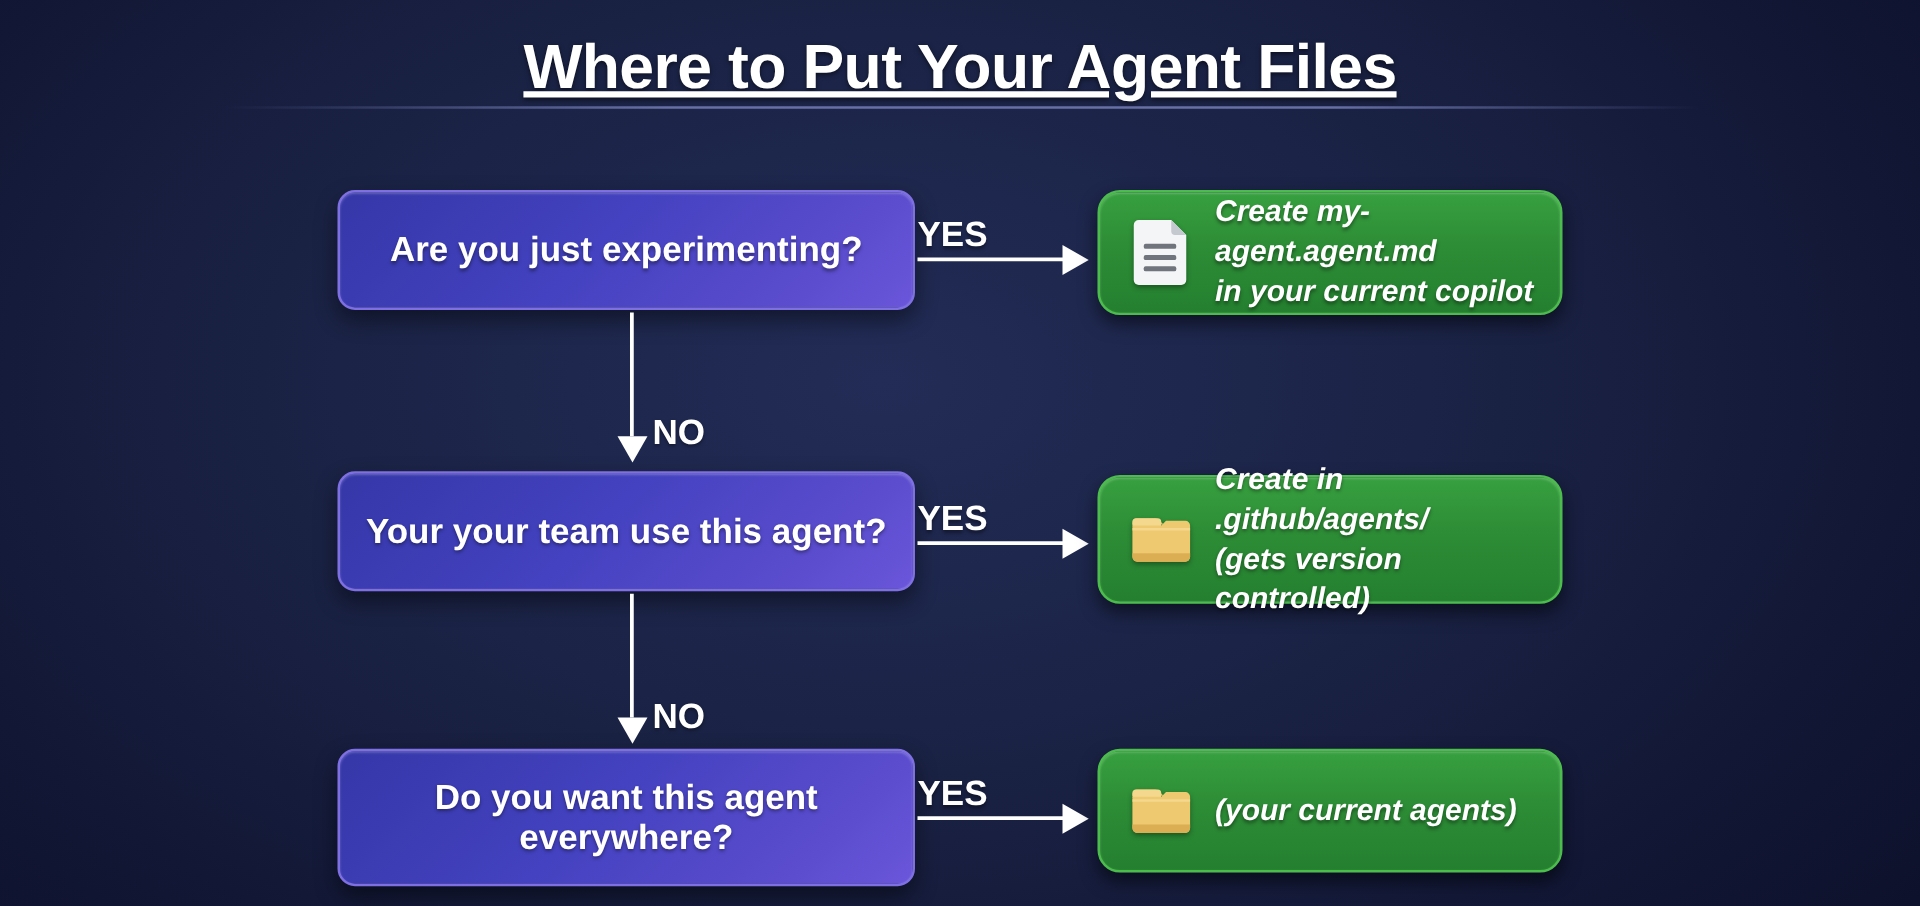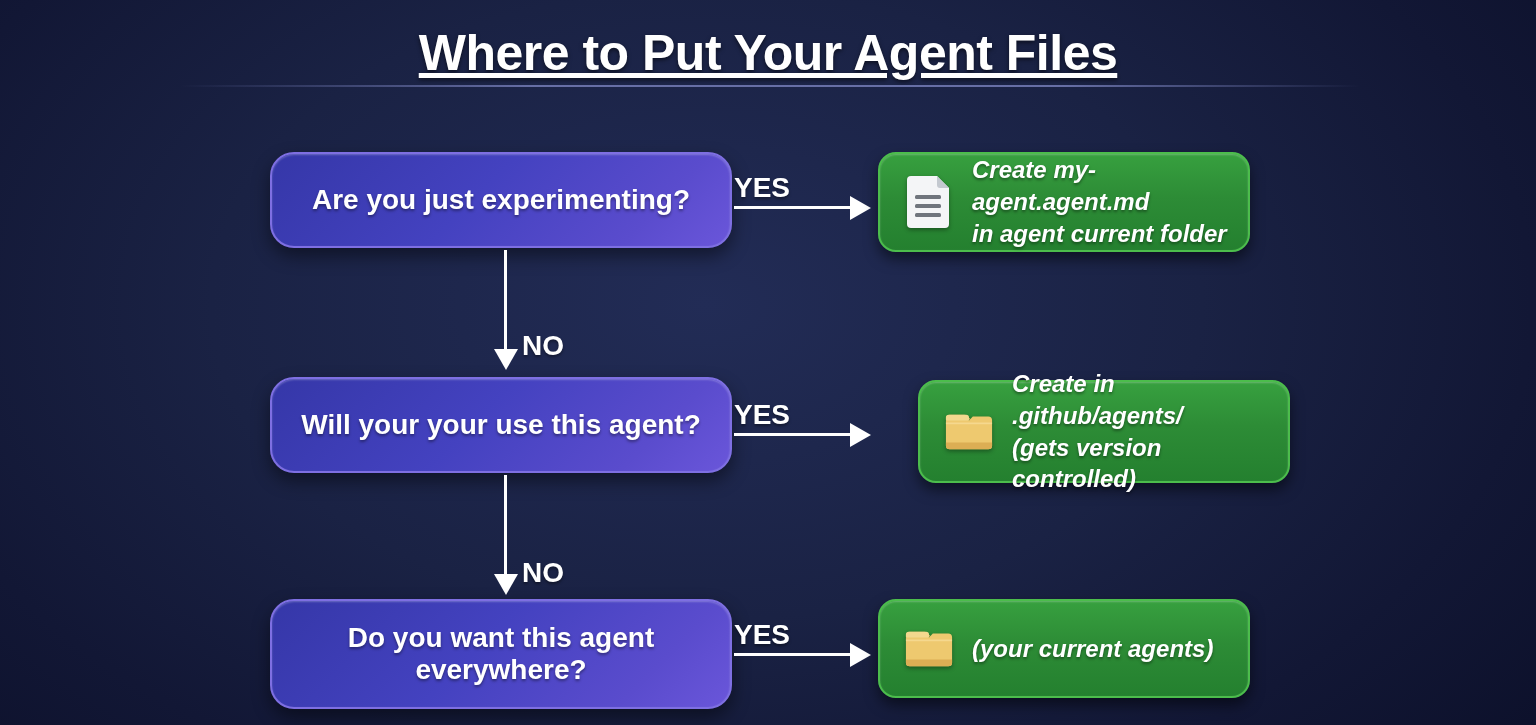--- a/index.html
+++ b/index.html
@@ -37,21 +37,21 @@
     width: 1180px;
     height: 2px;
     background: linear-gradient(90deg, rgba(110,118,170,0) 0%, rgba(116,124,182,0.85) 30%, rgba(116,124,182,0.85) 75%, rgba(110,118,170,0) 100%);
   }
   
   .q-node {
     position: absolute;
     left: 270px;
     width: 462px;
     height: 96px;
-    border-radius: 24px;
+    border-radius: 14px;
     background: linear-gradient(135deg, #3537a8 0%, #4442c0 45%, #5a4ccd 80%, #6a56da 100%);
     border: 2px solid #7e6fe2;
     box-shadow: 0 8px 18px rgba(0,0,0,0.45), inset 0 1px 2px rgba(255,255,255,0.25);
     display: flex;
     align-items: center;
     justify-content: center;
   }
   .q-text {
     color: #ffffff;
     font-size: 28px;
@@ -71,21 +71,21 @@
     border-radius: 18px;
     background: linear-gradient(180deg, #37a03f 0%, #2d8c36 45%, #24802f 100%);
     border: 2px solid #4cbd4c;
     box-shadow: 0 7px 14px rgba(0,0,0,0.5), inset 0 1px 2px rgba(255,255,255,0.25);
     display: flex;
     align-items: center;
     padding-left: 24px;
     font-style: italic;
   }
   #g1 { top: 152px; }
-  #g2 { top: 380px; height: 103px; margin-left: 40px; }
+  #g2 { top: 380px; height: 103px; }
   #g3 { top: 599px; height: 99px; }
   .g-icon {
     flex: 0 0 auto;
     width: 50px;
     display: flex;
     align-items: center;
     justify-content: center;
     margin-right: 18px;
     filter: drop-shadow(0 2px 2px rgba(0,0,0,0.35));
   }
@@ -193,32 +193,32 @@
       <svg width="46" height="54" viewBox="0 0 46 54">
         <path d="M5 1 h26 l12 12 v36 a4 4 0 0 1 -4 4 H5 a4 4 0 0 1 -4 -4 V5 a4 4 0 0 1 4 -4 z" fill="#f4f5f7"></path>
         <path d="M31 1 l12 12 h-9 a3 3 0 0 1 -3 -3 z" fill="#c4c9d0"></path>
         <rect x="9" y="20" width="26" height="4" rx="1.5" fill="#70757d"></rect>
         <rect x="9" y="29" width="26" height="4" rx="1.5" fill="#70757d"></rect>
         <rect x="9" y="38" width="26" height="4" rx="1.5" fill="#70757d"></rect>
       </svg>
     </div>
     <div class="g-text">
       <div>Create my-agent.agent.md</div>
-      <div>in agent current folder</div>
+      <div>in your current copilot</div>
     </div>
   </div>
 
   <div class="no-label" id="no1-label">NO</div>
   <div class="v-arrow" id="no1">
     <div class="shaft"></div>
     <div class="head"></div>
   </div>
 
   <div class="q-node" id="q2">
-    <div class="q-text">Will your your use this agent?</div>
+    <div class="q-text">Your your team use this agent?</div>
   </div>
 
   <div class="yes-label" id="yes2-label">YES</div>
   <div class="h-arrow" id="yes2">
     <div class="shaft"></div>
     <div class="head"></div>
   </div>
 
   <div class="g-node" id="g2">
     <div class="g-icon">

